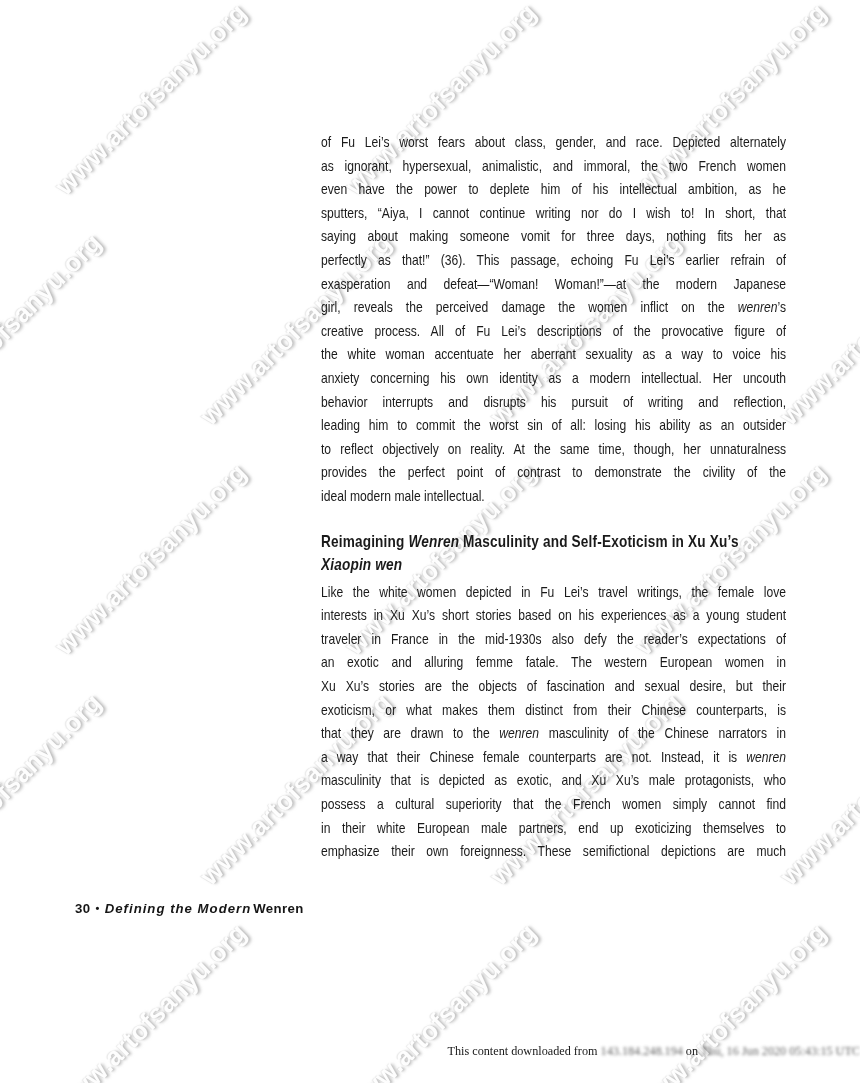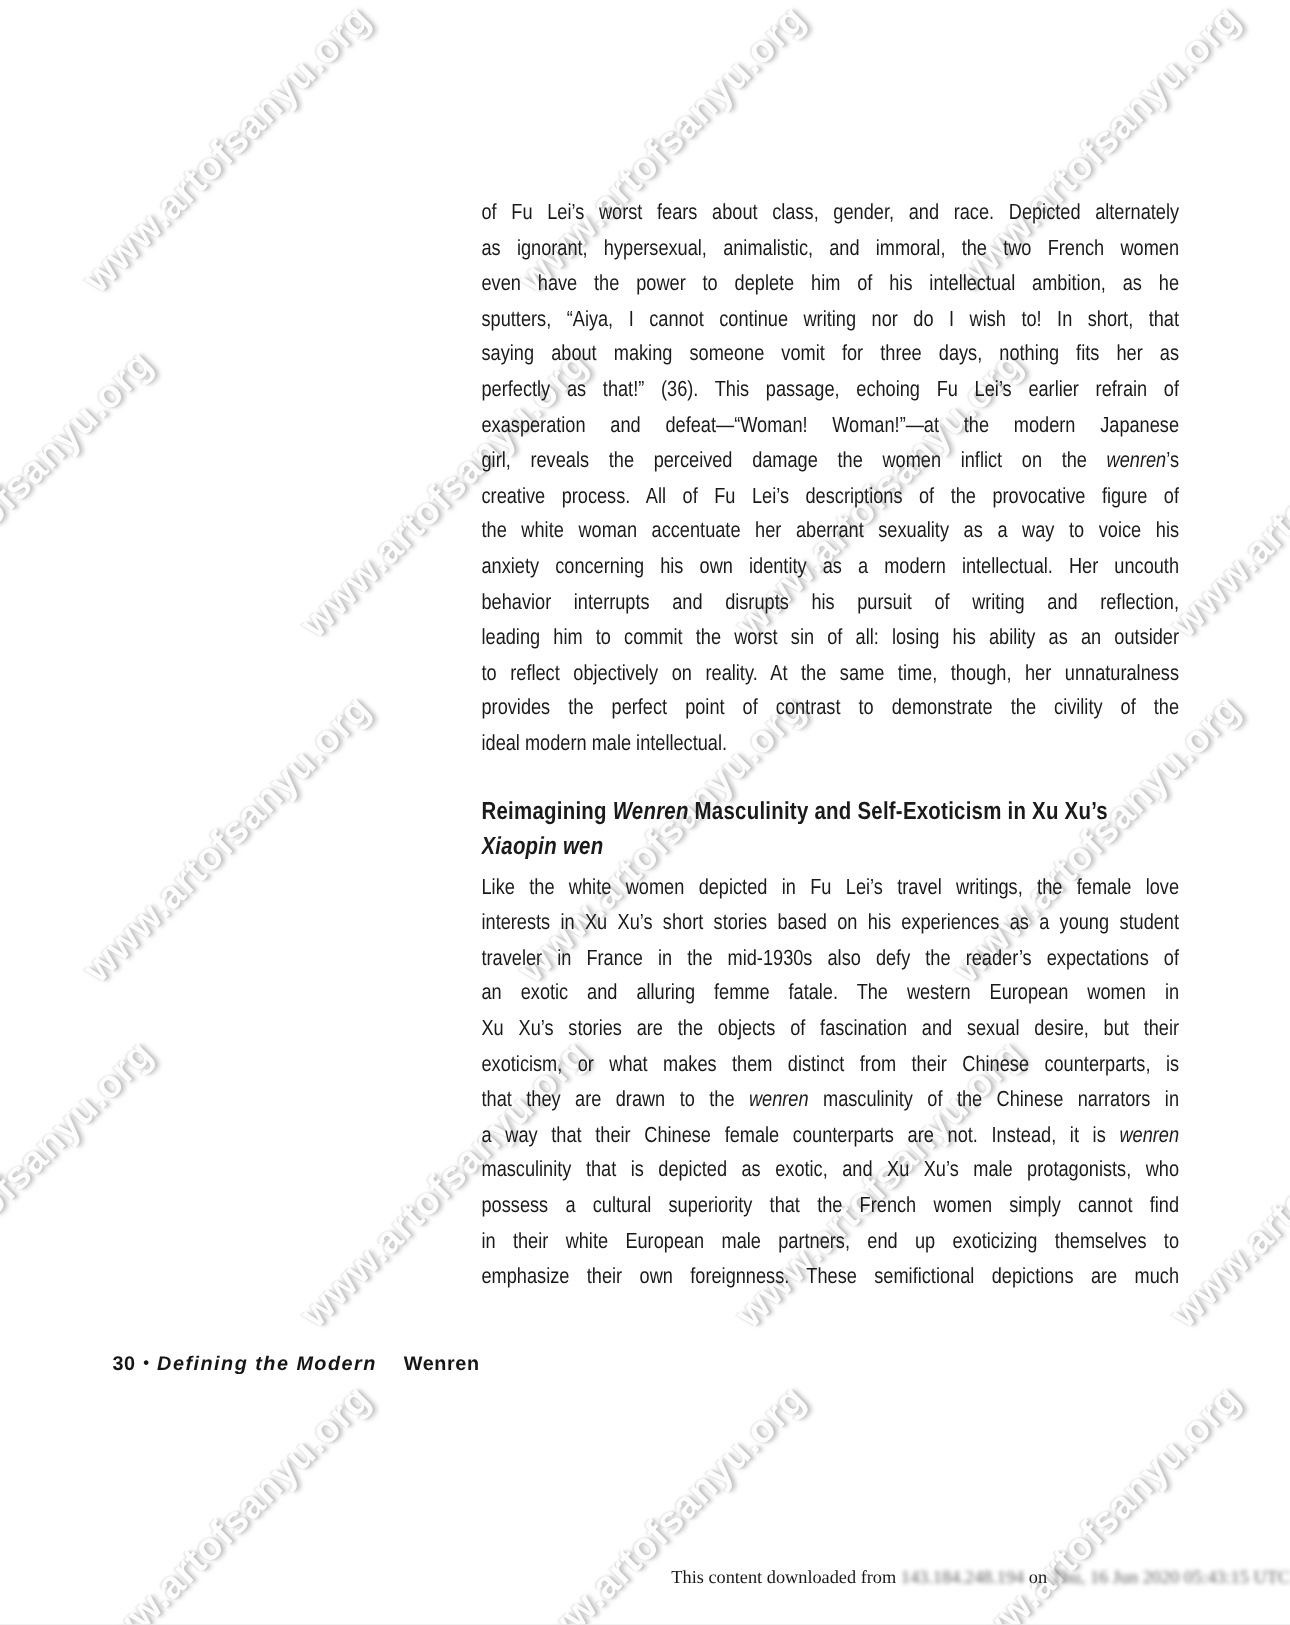--- a/index.html
+++ b/index.html
@@ -36,21 +36,21 @@
   .it{font-style:italic;}
   .heading{margin-top:21px;font-weight:bold;font-size:16.4px;letter-spacing:.2px;}
   .heading .line{height:23.6px;}
   .para2{margin-top:4px;}
   
   .book-footer{
     position:absolute;left:75px;top:901px;z-index:1;
     font-size:13.2px;font-weight:bold;letter-spacing:.4px;color:#161616;
   }
   .book-footer .bullet{font-size:11px;margin:0 5px;vertical-align:1px;}
-  .book-footer .ital{font-style:italic;letter-spacing:1px;margin-right:18px;}
+  .book-footer .ital{font-style:italic;letter-spacing:1px;margin-right:2px;}
   
   .jstor{
     position:absolute;left:0;right:0;top:1044px;z-index:1;text-align:right;
     font-family:"Liberation Serif", serif;font-size:12.2px;line-height:14px;color:#181818;
   }
   .blurred{filter:blur(1.4px);opacity:.8;color:#3a3a3a;}
 </style>
 </head>
 <body>
 

